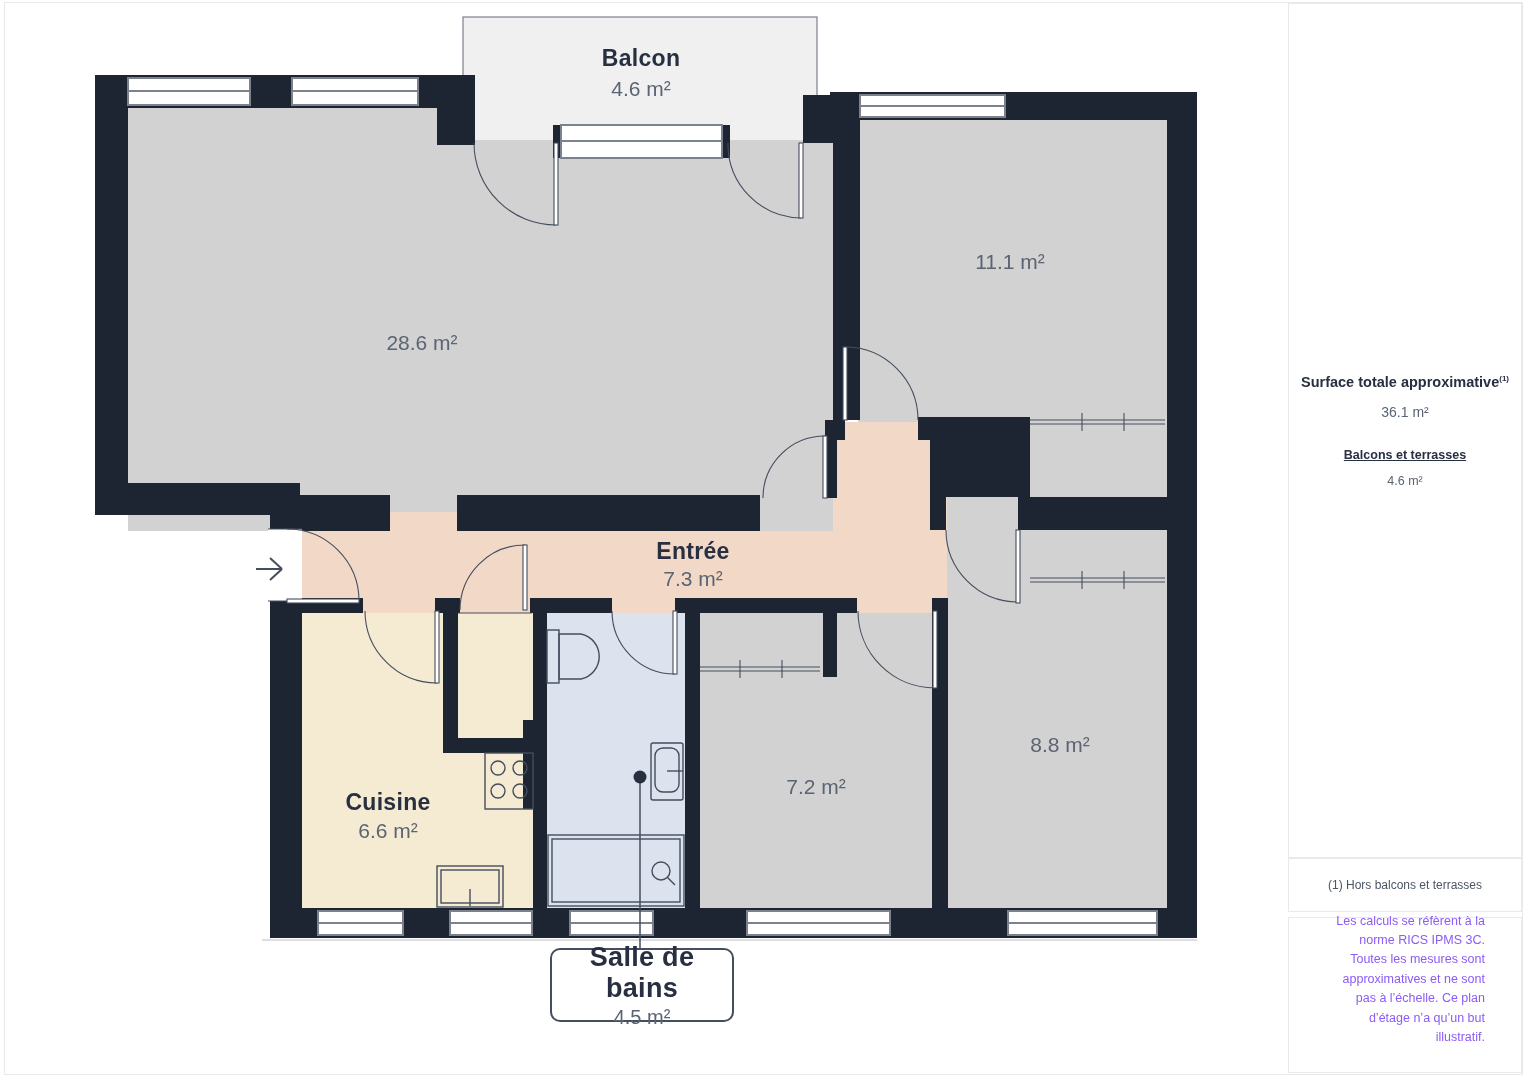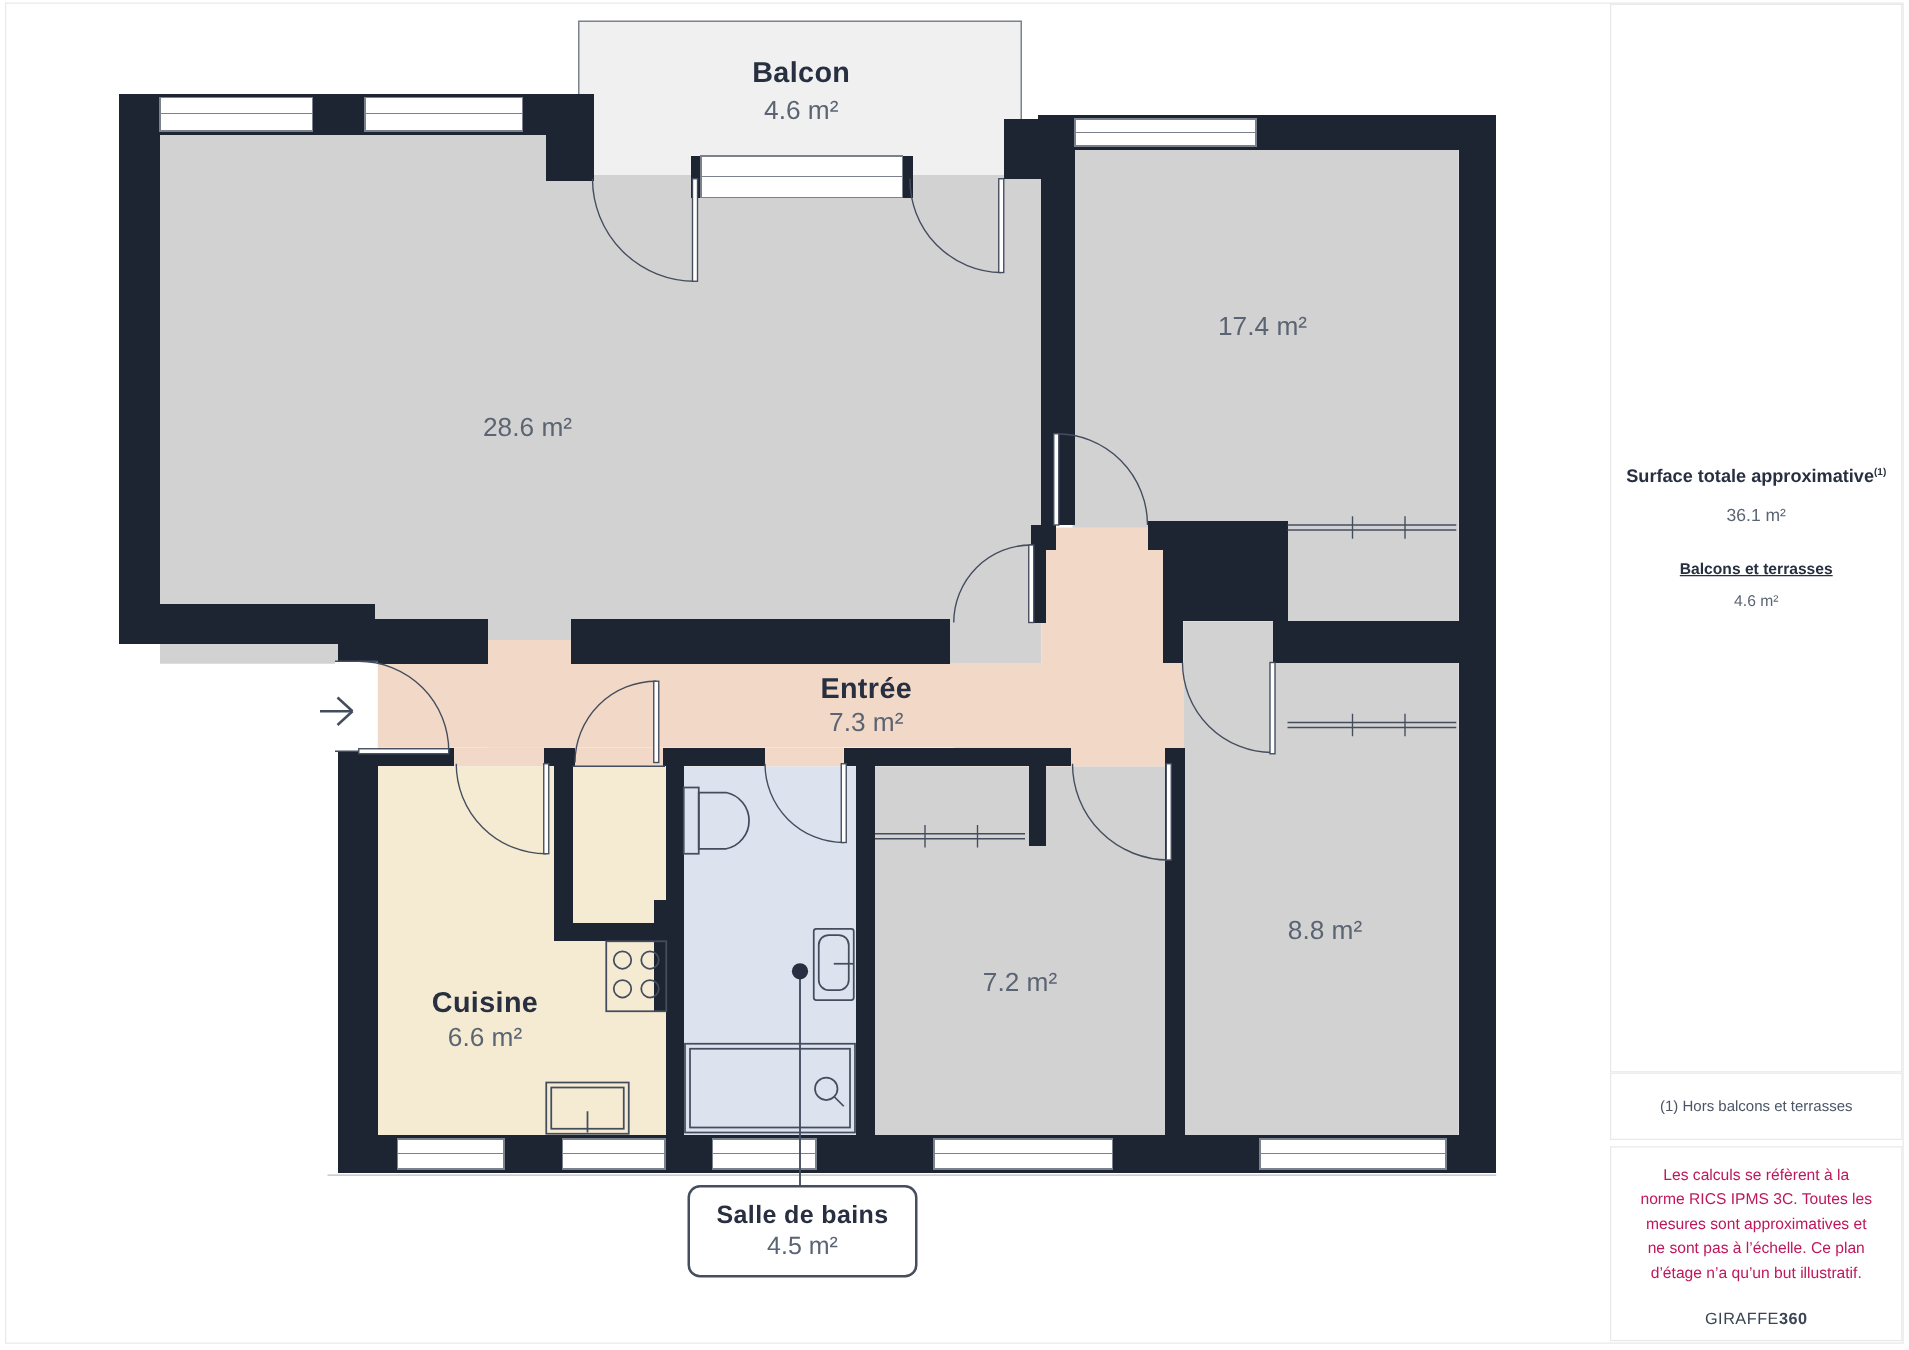--- a/index.html
+++ b/index.html
@@ -23,36 +23,36 @@
   .furn{fill:none;stroke:var(--stroke);stroke-width:1.4;}
   .dot{fill:var(--ink);}
   .shadow{stroke:#b9bdc4;stroke-width:1;}
 
   .lbl{position:absolute;transform:translate(-50%,-50%);white-space:nowrap;text-align:center;}
   .room-name{font-weight:700;font-size:23px;color:var(--ink);letter-spacing:.3px;text-align:center;}
   .room-area{font-size:21px;color:var(--muted);}
   .bath-box{position:absolute;left:550px;top:948px;width:180px;height:70px;background:#fff;
             border:2px solid #454e5e;border-radius:10px;display:flex;flex-direction:column;
             align-items:center;justify-content:center;gap:2px;}
-  .bath-box .room-name{font-size:20px;}
+  .bath-box .room-name{font-size:27px;}
   .bath-box .room-area{font-size:20px;}
 
   
   .sidebar{position:absolute;left:1288px;top:0;width:234px;height:961px;}
   .card{position:absolute;left:0;width:234px;border:1px solid var(--border);background:#fff;box-sizing:border-box;}
   .card-main{top:3px;height:855px;display:flex;flex-direction:column;align-items:center;justify-content:center;text-align:center;}
   .s-title{font-size:14.5px;font-weight:700;color:var(--ink);}
   .s-title sup{font-size:8px;}
   .s-value{font-size:14px;color:var(--muted);margin-top:14px;}
   .s-sub{font-size:12.5px;font-weight:700;color:var(--ink);margin-top:28px;text-decoration:underline;}
   .s-subvalue{font-size:12.5px;color:var(--muted);margin-top:12px;}
   .card-note{top:858px;height:54px;display:flex;align-items:center;justify-content:center;
              font-size:12px;color:#4b5566;text-align:center;}
   .card-legal{top:917px;height:156px;display:flex;flex-direction:column;align-items:center;justify-content:center;text-align:center;}
-  .card-legal p{margin:3px;padding:0 20px;font-size:12.5px;line-height:1.55;color:#be185d;}
+  .card-legal p{margin:16px;padding:0 20px;font-size:12.5px;line-height:1.55;color:#8b5cf6;text-align:right;}
   .brand{margin-top:16px;font-size:13px;color:#3a4352;letter-spacing:.4px;}
   .brand b{font-weight:700;}
 </style>
 </head>
 <body>
 
 <div class="page">
 
   <div class="plan">
     <svg width="1285" height="1080" viewBox="0 0 1285 1080">
@@ -213,21 +213,21 @@
 
       <g>
         <line class="ln" x1="640" y1="777" x2="640" y2="948"></line>
         <circle class="dot" cx="640" cy="777" r="6.5"></circle>
       </g>
     </svg>
 
     <div class="lbl room-name" style="left:641px;top:58px">Balcon</div>
     <div class="lbl room-area" style="left:641px;top:89px">4.6 m²</div>
     <div class="lbl room-area" style="left:422px;top:343px">28.6 m²</div>
-    <div class="lbl room-area" style="left:1010px;top:262px">17.4 m²</div>
+    <div class="lbl room-area" style="left:1010px;top:262px">11.1 m²</div>
     <div class="lbl room-name" style="left:693px;top:551px">Entrée</div>
     <div class="lbl room-area" style="left:693px;top:579px">7.3 m²</div>
     <div class="lbl room-name" style="left:388px;top:802px">Cuisine</div>
     <div class="lbl room-area" style="left:388px;top:831px">6.6 m²</div>
     <div class="lbl room-area" style="left:816px;top:787px">7.2 m²</div>
     <div class="lbl room-area" style="left:1060px;top:745px">8.8 m²</div>
 
     <div class="bath-box">
       <div class="room-name">Salle de bains</div>
       <div class="room-area">4.5 m²</div>

